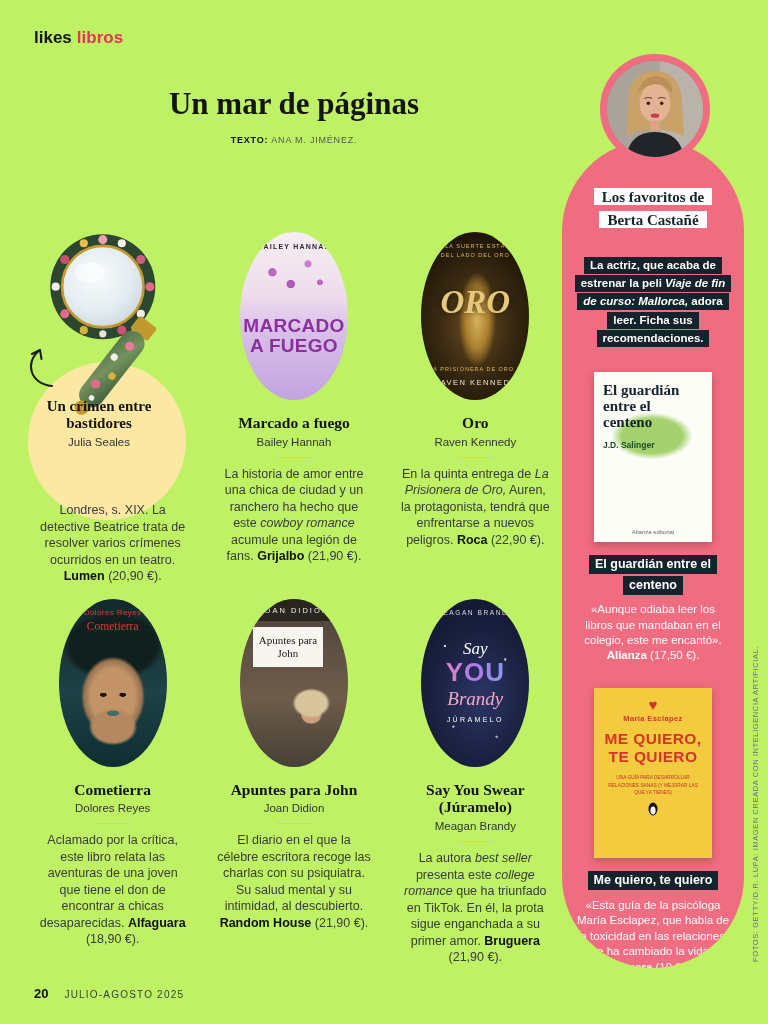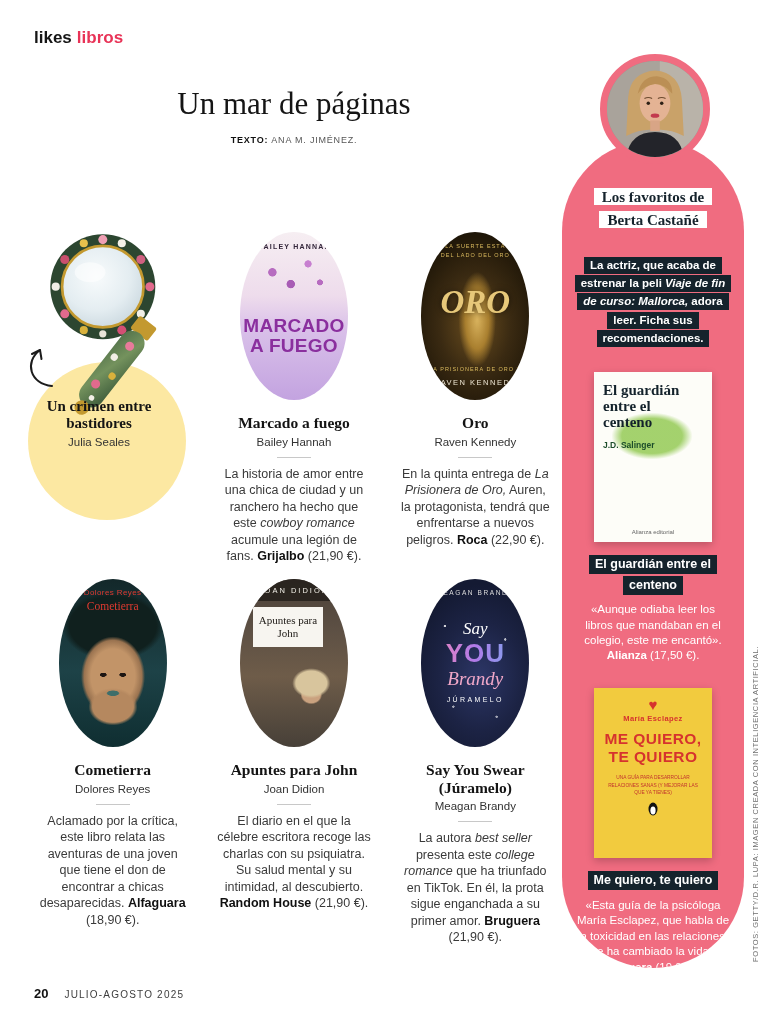--- a/index.html
+++ b/index.html
@@ -1,27 +1,27 @@
 <!DOCTYPE html>
 <html><head>
 <meta charset="utf-8">
 <style>
   * { box-sizing: border-box; }
   body { margin:0; background:#e8e8e8; }
-  .page { position:relative; width:768px; height:1024px; margin:0 auto; background:#ffffff;
+  .page { position:relative; width:768px; height:1024px; margin:0 auto; background:#bef264;
           font-family:"Liberation Sans", sans-serif; color:#222; overflow:hidden; }
 
   
   .brand { position:absolute; left:34px; top:28px; font-size:17px; font-weight:bold; }
   .brand-left { color:#151515; }
   .brand-right { color:#e83357; margin-left:5px; }
 
   
   .header { position:absolute; left:30px; top:86px; width:528px; text-align:center; }
-  .mag-title { font-family:"Liberation Serif", serif; font-size:31px; font-weight:normal; color:#141414; margin:0; }
+  .mag-title { font-family:"Liberation Serif", serif; font-size:31px; font-weight:bold; color:#141414; margin:0; }
   .intro { margin:15px auto 0; width:462px; font-size:14.5px; line-height:1.38; color:#2e2e2e; }
   .byline { margin-top:13px; font-size:9px; letter-spacing:.8px; color:#555; }
   .byline b { color:#111; margin-right:3px; }
 
   
   .main { position:absolute; left:30px; top:232px; width:528px; display:grid;
           grid-template-columns:repeat(3,1fr); column-gap:16px; row-gap:14px; }
   .cell { text-align:center; }
   .btitle { font-family:"Liberation Serif", serif; font-size:15.5px; font-weight:bold; color:#141414; margin:0; line-height:1.15; }
   .bauthor { font-size:11.5px; color:#333; margin-top:4px; }
@@ -194,20 +194,23 @@
             <circle cx="118" cy="226" r="8" fill="#c3992f"></circle>
           </g>
         </svg>
         <svg class="arrow-doodle" viewBox="0 0 40 48">
           <path d="M32 44 C 10 42, 4 20, 20 8" stroke="#1c1c1c" stroke-width="2" fill="none" stroke-linecap="round"></path>
           <path d="M12 12 L20 8 L21.5 17" stroke="#1c1c1c" stroke-width="2" fill="none" stroke-linecap="round" stroke-linejoin="round"></path>
         </svg>
         <h3 class="btitle crime-title">Un crimen entre bastidores</h3>
         <div class="crime-author">Julia Seales</div>
       </div>
+      <p class="bdesc crime-desc">
+        <span>Londres, s. XIX. La detective Beatrice trata de resolver varios crímenes ocurridos en un teatro. </span><b>Lumen</b><span> (20,90 €).</span>
+      </p>
     </div>
 
     <div class="cell">
       <div class="oval cov-marcado">
         <div class="cov-txt mv-author">BAILEY HANNAH</div>
         <div class="cov-txt mv-title">MARCADO A FUEGO</div>
       </div>
       <h3 class="btitle">Marcado a fuego</h3>
       <div class="bauthor">Bailey Hannah</div>
       <div class="rule"></div>

